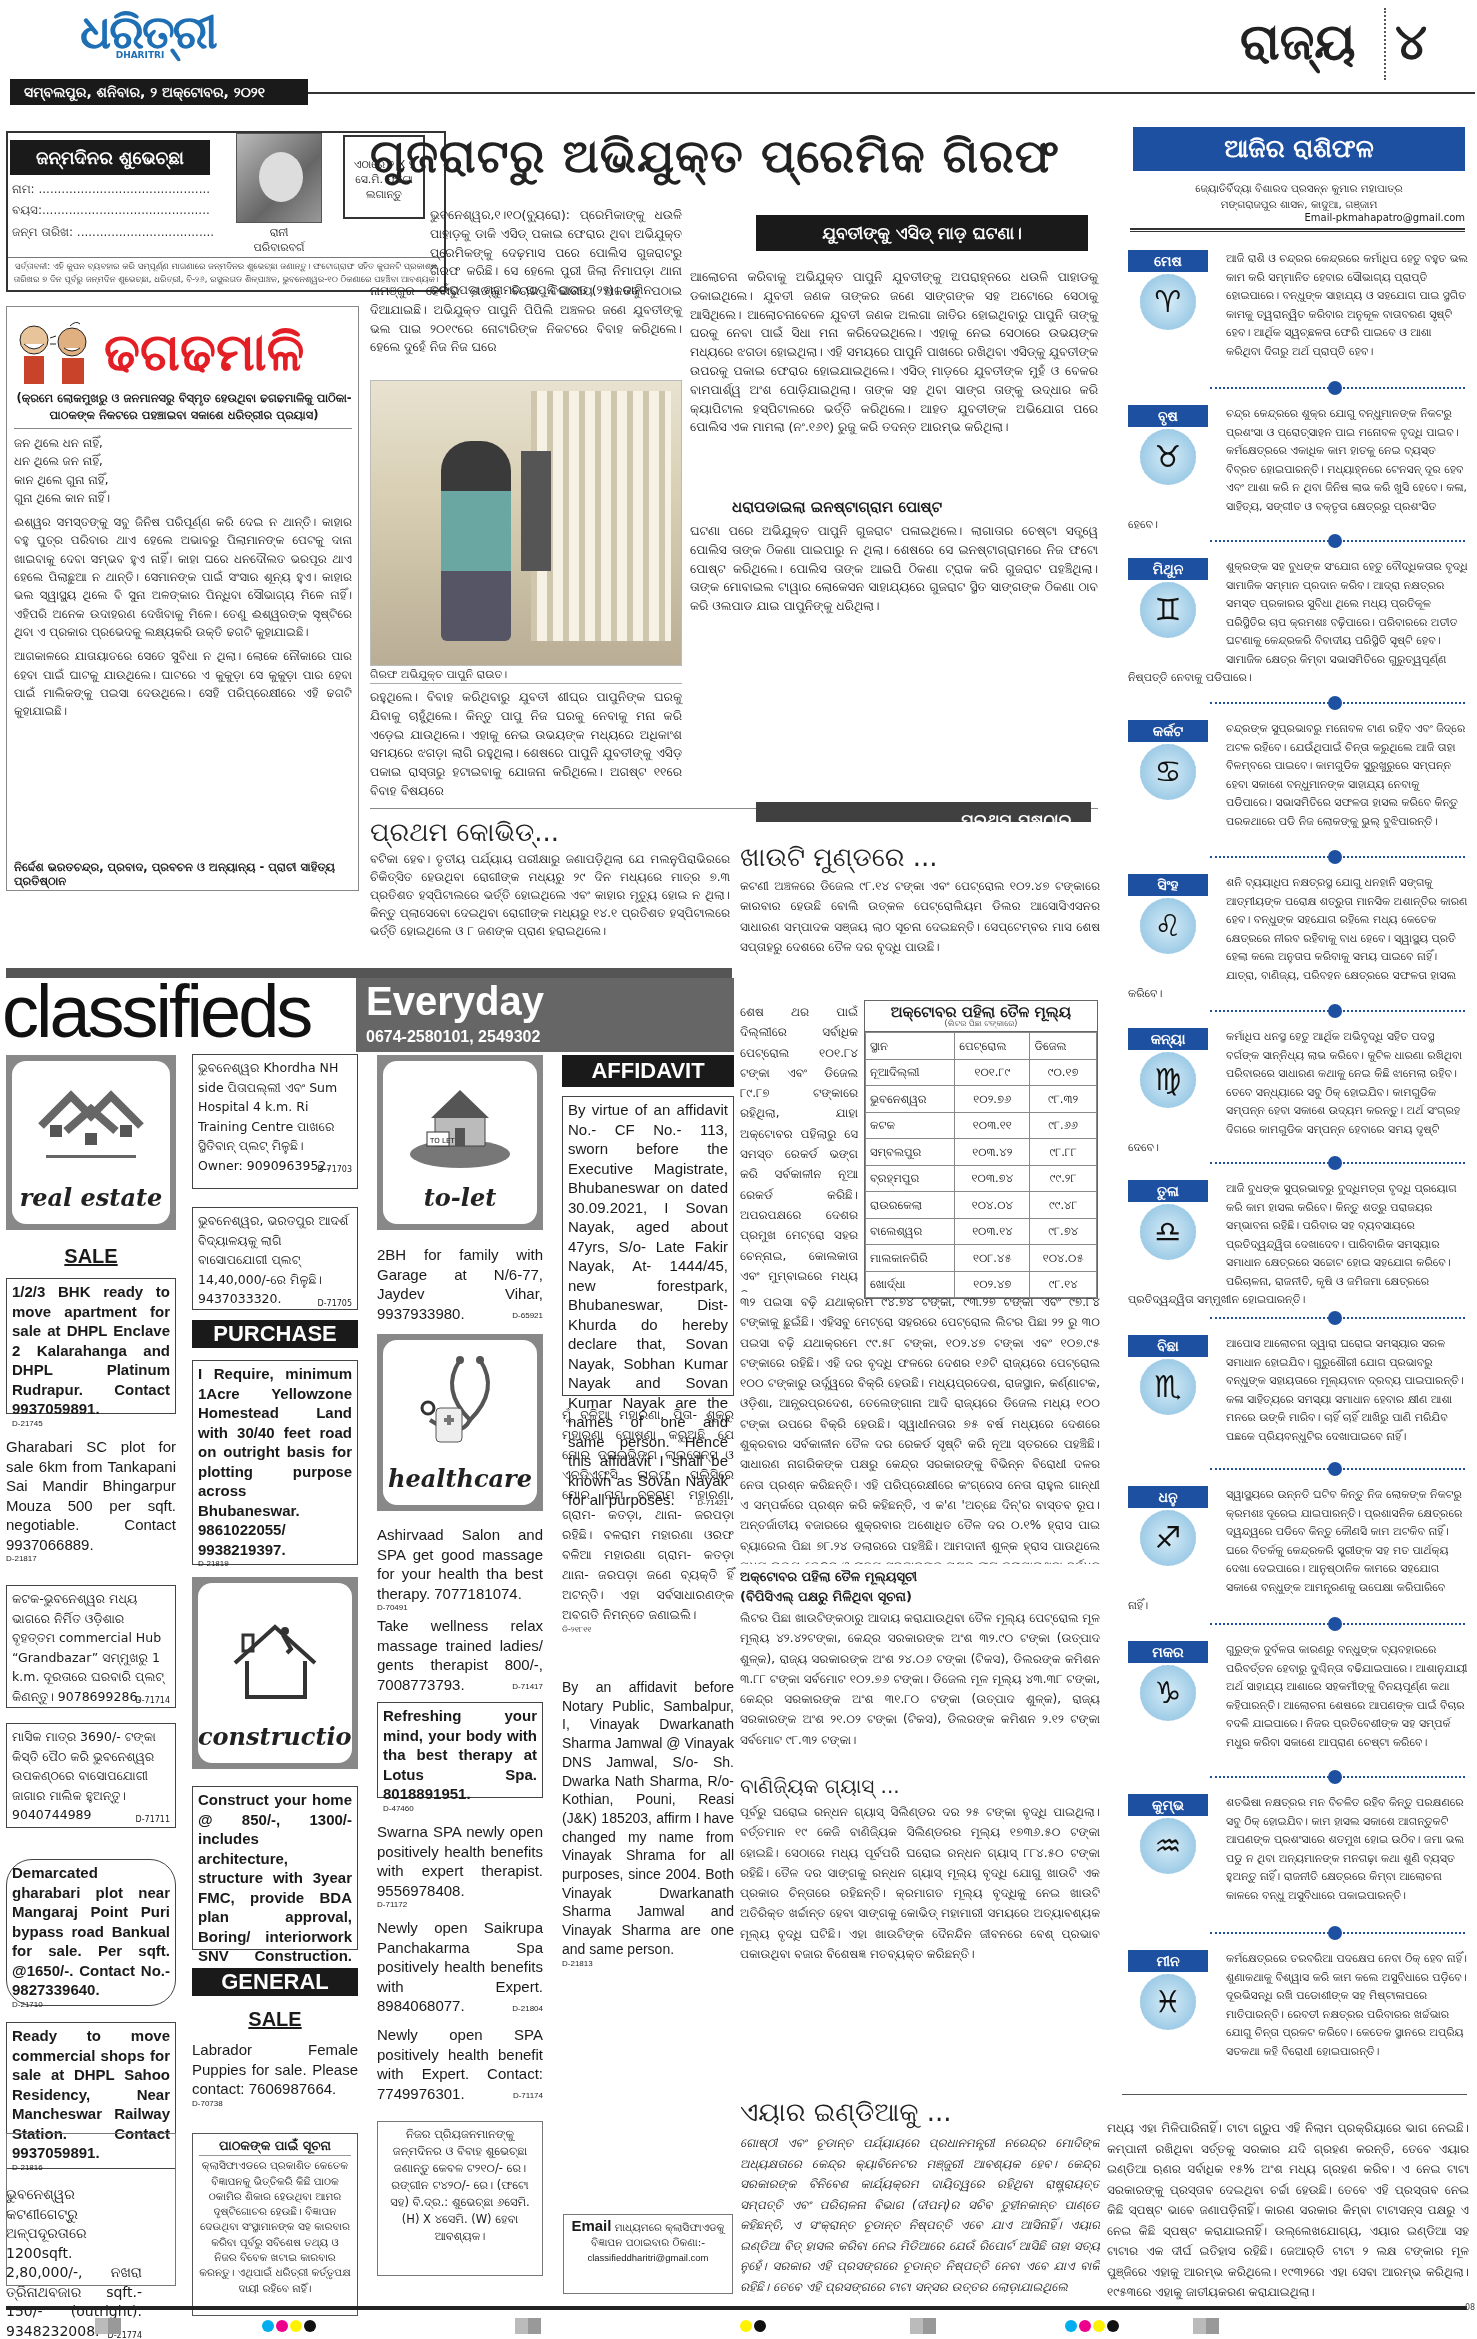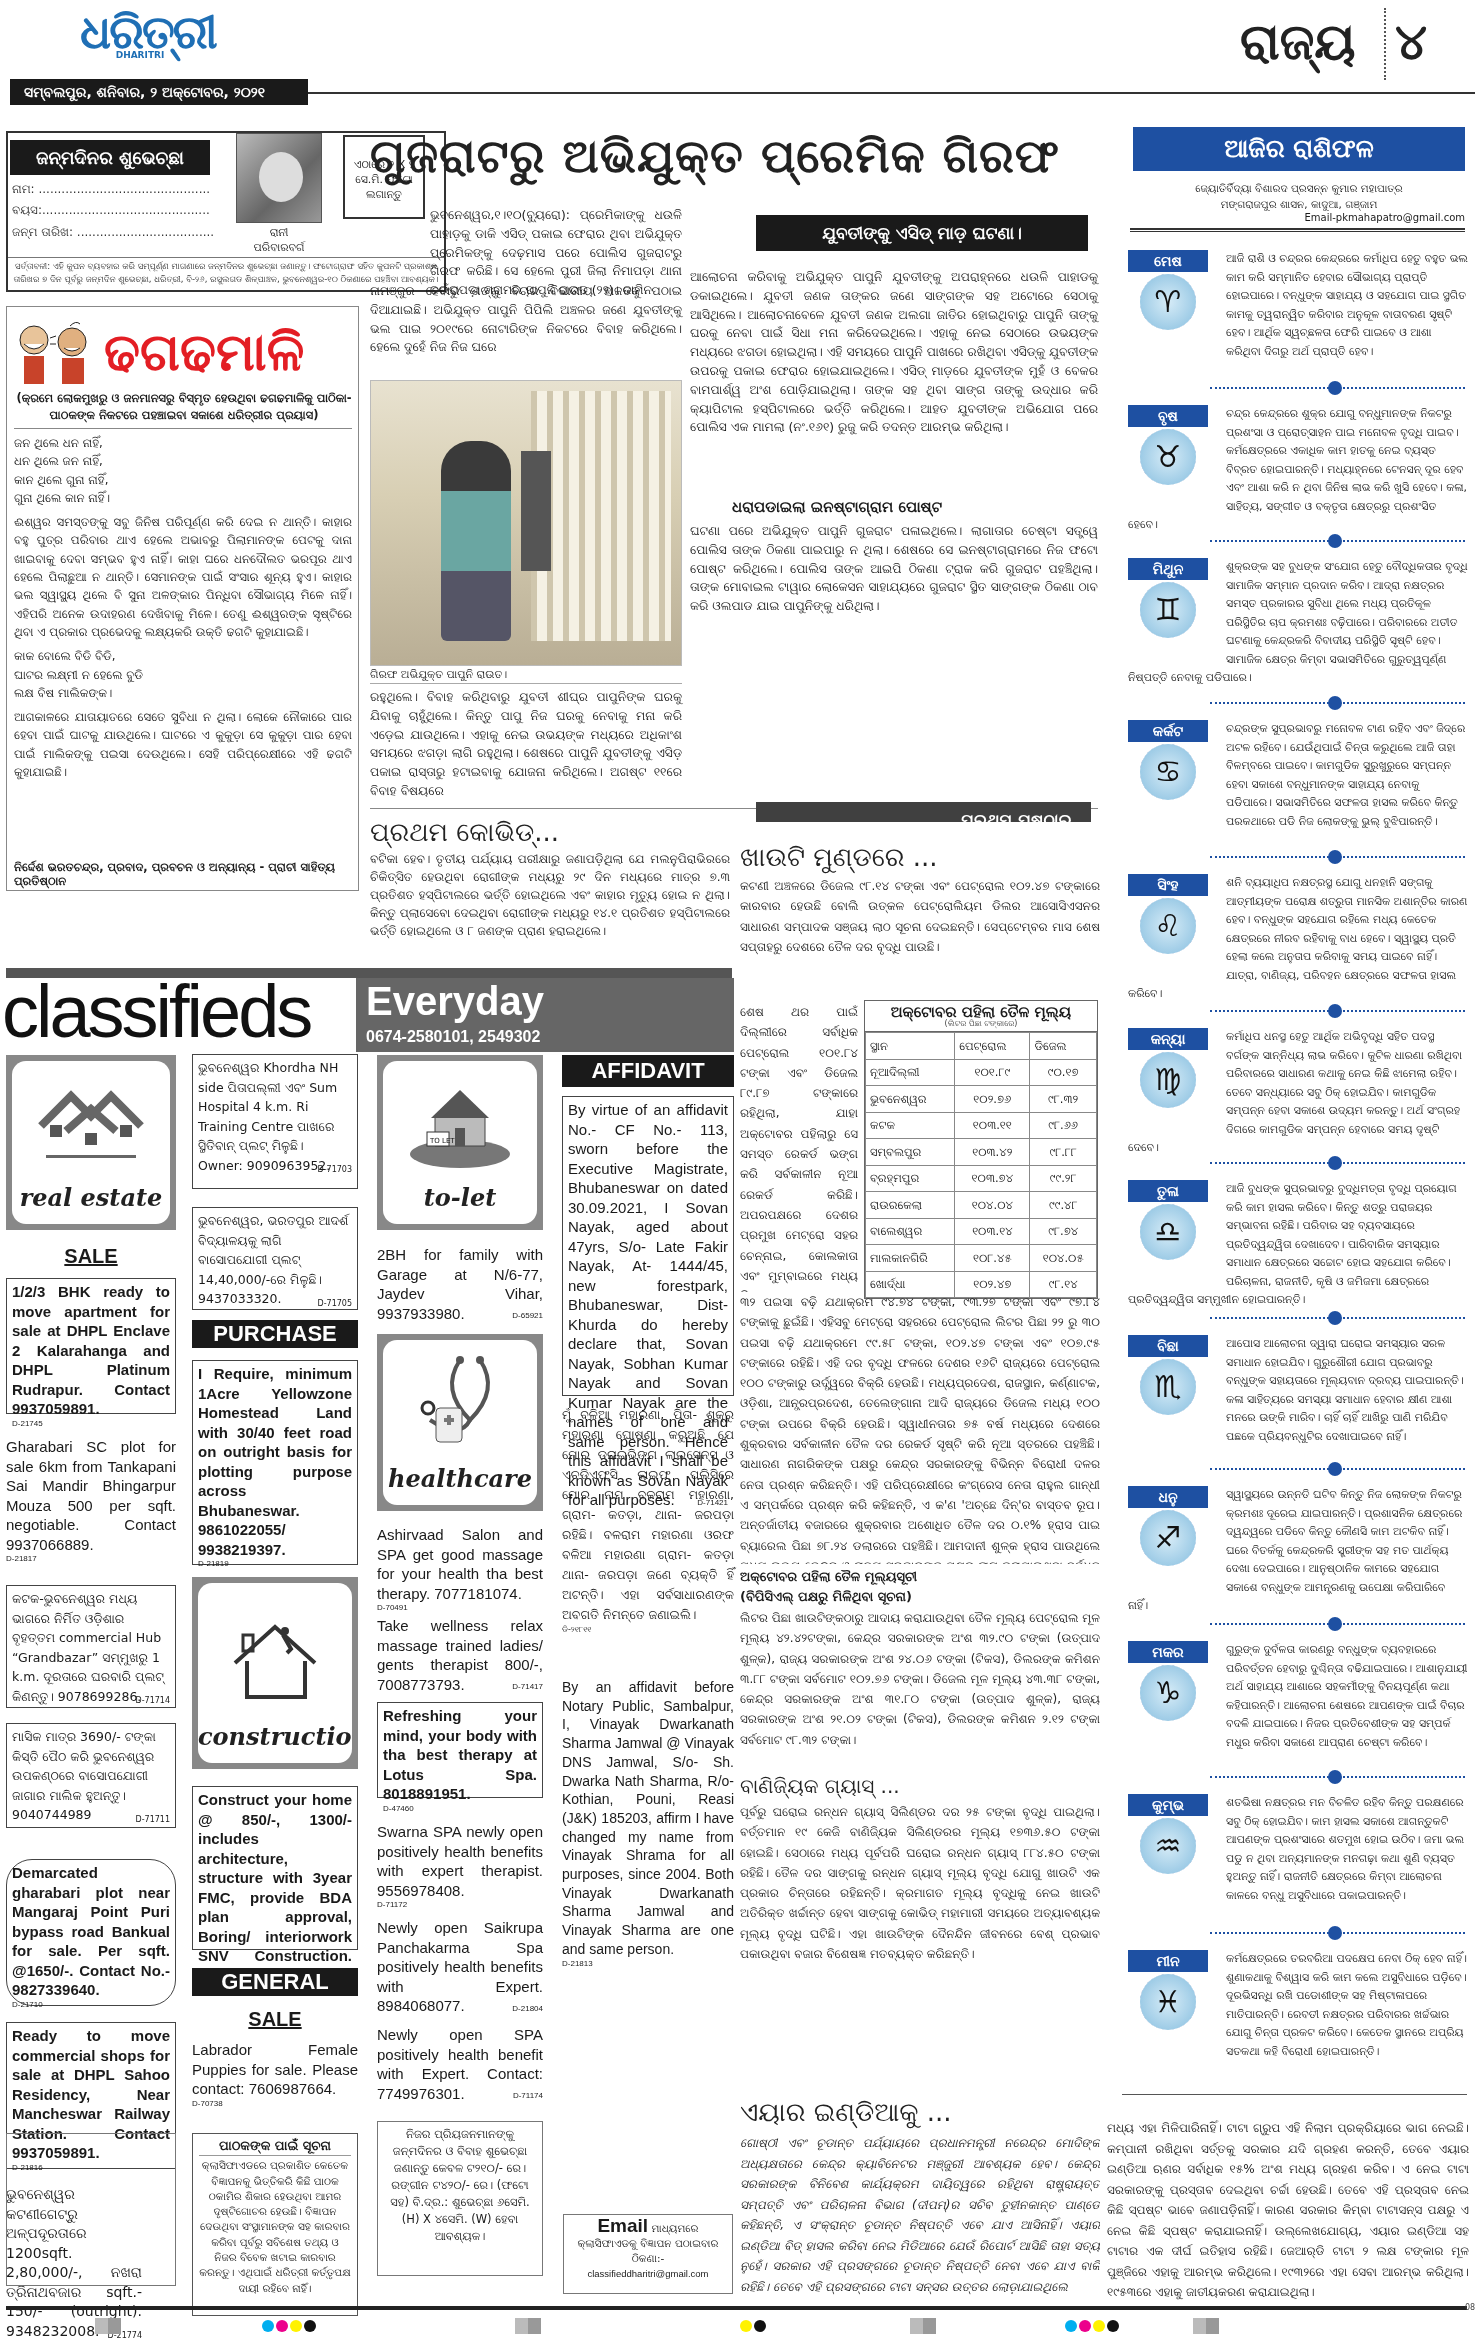--- a/index.html
+++ b/index.html
@@ -112,21 +112,21 @@
   .cls-code { font-size: 8px; font-weight: normal; display: block; line-height: 10px; }
   .cls-code.right { text-align: right; margin-top: -12px; }
   .cls-hdr { position: absolute; background: #1a1a1a; color: #fff; font-family: "Liberation Sans", sans-serif; font-weight: bold; text-align: center; }
   .cls-sale { position: absolute; font-family: "Liberation Sans", sans-serif; font-size: 20px; font-weight: bold; text-decoration: underline; text-align: center; }
   .odia-cls { font-family: "DejaVu Sans", sans-serif; font-size: 13px; line-height: 19.5px; }
 
   #notice-box { left: 6px; top: 2133px; width: 170px; height: 183px; border: 1px solid #555; padding: 4px 6px; font-size: 10.5px; line-height: 15.3px; text-align: center; }
   #notice-box .nt { font-size: 13px; font-weight: bold; border-bottom: 1px solid #999; padding-bottom: 2px; margin-bottom: 2px; }
   #greet-box { left: 192px; top: 2134px; width: 166px; height: 153px; border: 1px solid #777; padding: 4px; font-size: 11px; line-height: 16.5px; text-align: center; }
   #email-box { left: 563px; top: 2214px; width: 170px; height: 80px; border: 1px solid #777; padding: 3px; text-align: center; font-size: 10.5px; line-height: 15px; }
-  #email-box b { font-family: "Liberation Sans", sans-serif; font-size: 19px; margin-top: 8px; }
+  #email-box b { font-family: "Liberation Sans", sans-serif; font-size: 15px; margin-top: 8px; }
   #email-box .em { font-family: "Liberation Sans", sans-serif; font-size: 9.5px; }
 
   
   #footer-rule { left: 6px; top: 2306px; width: 1461px; height: 4px; background: #222; }
   #footer-code { left: 1465px; top: 2303px; font-size: 8px; color: #444; }
   .reg-dots { position: absolute; top: 2320px; display: flex; gap: 2px; }
   .reg-dots span { width: 12px; height: 12px; border-radius: 50%; display: block; }
   .gray-block { position: absolute; top: 2318px; width: 26px; height: 16px; background: linear-gradient(90deg,#bbb 50%,#999 50%); }
 </style>
 </head>
@@ -174,25 +174,20 @@
 <div id="dhaga-subtitle" class="abs">(କ୍ରମେ ଲୋକମୁଖରୁ ଓ ଜନମାନସରୁ ବିସ୍ମୃତ ହେଉଥିବା ଢଗଢମାଳିକୁ ପାଠିକା-ପାଠକଙ୍କ ନିକଟରେ ପହଞ୍ଚାଇବା ସକାଶେ ଧରିତ୍ରୀର ପ୍ରୟାସ)</div>
 <div id="dhaga-rule" class="abs"></div>
 <div id="dhaga-body" class="abs">
   <div class="verse">
     <div>ଜନ ଥିଲେ ଧନ ନାହିଁ,</div>
     <div>ଧନ ଥିଲେ ଜନ ନାହିଁ,</div>
     <div>କାନ ଥିଲେ ଗୁନା ନାହିଁ,</div>
     <div>ଗୁନା ଥିଲେ କାନ ନାହିଁ।</div>
   </div>
   <p class="verse" style="text-align:justify">ଈଶ୍ୱର ସମସ୍ତଙ୍କୁ ସବୁ ଜିନିଷ ପରିପୂର୍ଣ୍ଣ କରି ଦେଇ ନ ଥାନ୍ତି। କାହାର ବହୁ ପୁତ୍ର ପରିବାର ଥାଏ ହେଲେ ଅଭାବରୁ ପିଲାମାନଙ୍କ ପେଟକୁ ଦାନା ଖାଇବାକୁ ଦେବା ସମ୍ଭବ ହୁଏ ନାହିଁ। କାହା ଘରେ ଧନଦୌଲତ ଭରପୂର ଥାଏ ହେଲେ ପିଲାଛୁଆ ନ ଥାନ୍ତି। ସେମାନଙ୍କ ପାଇଁ ସଂସାର ଶୂନ୍ୟ ହୁଏ। କାହାର ଭଲ ସ୍ୱାସ୍ଥ୍ୟ ଥିଲେ ବି ସୁନା ଅଳଙ୍କାର ପିନ୍ଧିବା ସୌଭାଗ୍ୟ ମିଳେ ନାହିଁ। ଏହିପରି ଅନେକ ଉଦାହରଣ ଦେଖିବାକୁ ମିଳେ। ତେଣୁ ଈଶ୍ୱରଙ୍କ ସୃଷ୍ଟିରେ ଥିବା ଏ ପ୍ରକାର ପ୍ରଭେଦକୁ ଲକ୍ଷ୍ୟକରି ଉକ୍ତି ଢଗଟି କୁହାଯାଇଛି।</p>
-  <div class="verse">
-    <div>କାକ ବୋଲେ ବିଡି ବିଡି,</div>
-    <div>ଘାଟର ଲକ୍ଷ୍ମୀ ନ ହେଲେ ବୁଡି</div>
-    <div>ଲକ୍ଷ ବିଷ ମାଲିକଙ୍କ।</div>
-  </div>
   <p style="text-align:justify">ଆଗକାଳରେ ଯାତାୟାତରେ ସେତେ ସୁବିଧା ନ ଥିଲା। ଲୋକେ ନୌକାରେ ପାର ହେବା ପାଇଁ ଘାଟକୁ ଯାଉଥିଲେ। ଘାଟରେ ଏ କୁକୁଡ଼ା ସେ କୁକୁଡ଼ା ପାର ହେବା ପାଇଁ ମାଲିକଙ୍କୁ ପଇସା ଦେଉଥିଲେ। ସେହି ପରିପ୍ରେକ୍ଷୀରେ ଏହି ଢଗଟି କୁହାଯାଇଛି।</p>
 </div>
 <div id="dhaga-footer" class="abs">ନିର୍ଦ୍ଦେଶ ଭରତଚନ୍ଦ୍ର, ପ୍ରବାଦ, ପ୍ରବଚନ ଓ ଅନ୍ୟାନ୍ୟ - ପ୍ରାଚୀ ସାହିତ୍ୟ ପ୍ରତିଷ୍ଠାନ</div>
 
 <div id="headline" class="abs">ଗୁଜରାଟରୁ ଅଭିଯୁକ୍ତ ପ୍ରେମିକ ଗିରଫ</div>
 <div id="story-col1a" class="abs">ଭୁବନେଶ୍ୱର,୧।୧୦(ବ୍ୟୁରୋ): ପ୍ରେମିକାଙ୍କୁ ଧଉଳି ପାହାଡ଼କୁ ଡାକି ଏସିଡ୍ ପକାଇ ଫେରାର ଥିବା ଅଭିଯୁକ୍ତ ପ୍ରେମିକଙ୍କୁ ଦେଢ଼ମାସ ପରେ ପୋଲିସ ଗୁଜରାଟରୁ ଗିରଫ କରିଛି। ସେ ହେଲେ ପୁରୀ ଜିଲା ନିମାପଡ଼ା ଥାନା ଚଉଁରାପଡ଼ା ଗ୍ରାମର ପାପୁନି ରାଉତ (୨୨)। ଜାମିନ</div>
 <div id="story-col1b" class="abs">ନାମଞ୍ଜୁର ହେବାରୁ ତାଙ୍କୁ ବିଚାର ବିଭାଗୀୟ ହାଜତକୁ ପଠାଇ ଦିଆଯାଇଛି। ଅଭିଯୁକ୍ତ ପାପୁନି ପିପିଲି ଅଞ୍ଚଳର ଜଣେ ଯୁବତୀଙ୍କୁ ଭଲ ପାଇ ୨୦୧୯ରେ ନୋଟାରିଙ୍କ ନିକଟରେ ବିବାହ କରିଥିଲେ। ହେଲେ ଦୁହେଁ ନିଜ ନିଜ ଘରେ</div>
 <div id="story-photo" class="abs">
   <div class="bars"></div>
     <div class="door"></div>

